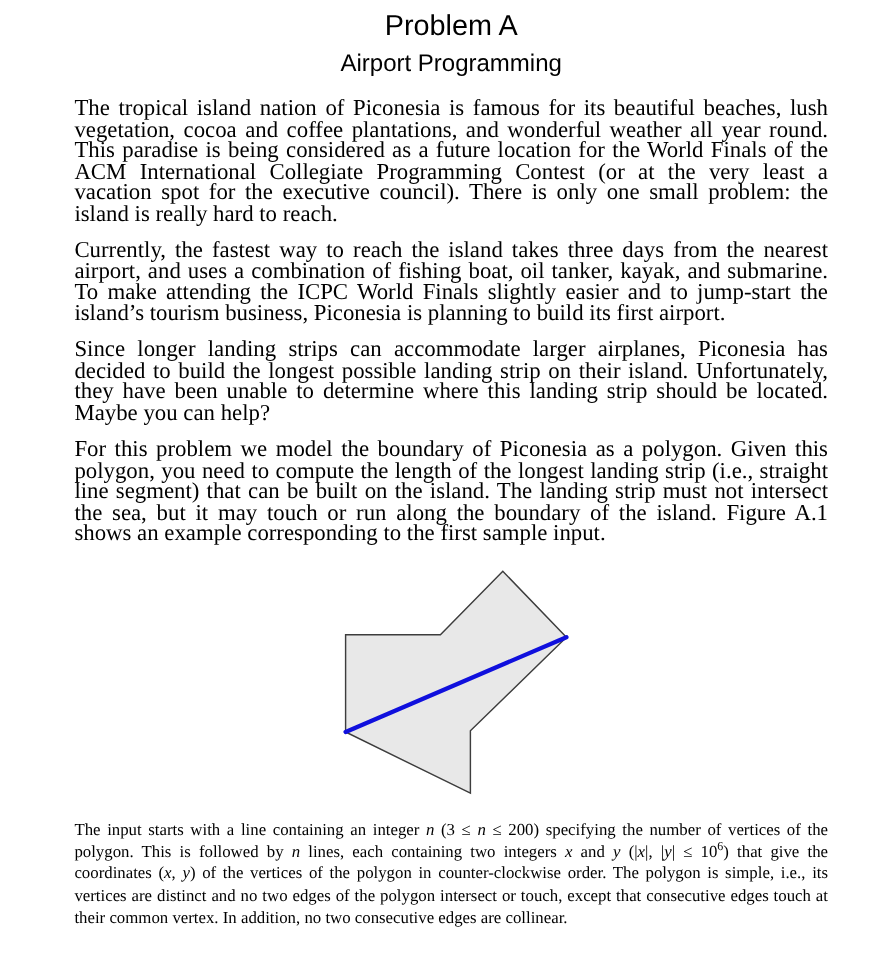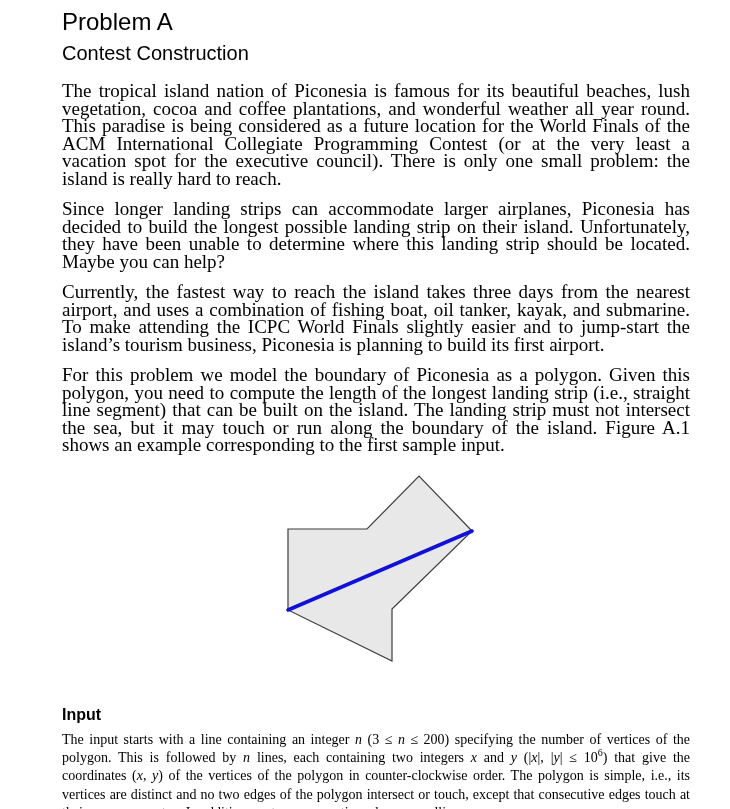--- a/index.html
+++ b/index.html
@@ -2,21 +2,21 @@
 <html><head>
 <meta charset="utf-8">
 <style>
   html,body{margin:0;padding:0;background:#ffffff;}
   body{
     width:730px;height:809px;overflow:hidden;color:#000;
     font-family:"Liberation Serif", serif;
     -webkit-font-smoothing:antialiased;
   }
   .page{box-sizing:border-box;width:730px;height:809px;padding:8px 40px 0 62px;position:relative;}
-  .titleblock{text-align:left;margin-bottom:17px;}
+  .titleblock{text-align:center;margin-bottom:17px;}
   .problem-label{
     font-family:"Liberation Sans", sans-serif;font-weight:normal;
     font-size:24px;line-height:28px;margin:0 0 5px 0;
   }
   .problem-title{
     font-family:"Liberation Sans", sans-serif;font-weight:normal;
     font-size:20px;line-height:24px;margin:0 0 5px 0;
   }
   .time-limit{
     font-family:"Liberation Sans", sans-serif;font-weight:normal;
@@ -43,33 +43,32 @@
   .math{font-style:italic;}
   sup{font-size:10px;line-height:0;}
 </style>
 </head>
 <body>
 
 <div class="page">
 
   <div class="titleblock">
     <div class="problem-label">Problem A</div>
-    <div class="problem-title">Contest Construction</div>
+    <div class="problem-title">Airport Programming</div>
   </div>
 
   <p class="para">The tropical island nation of Piconesia is famous for its beautiful beaches, lush vegetation, cocoa and coffee plantations, and wonderful weather all year round. This paradise is being considered as a future location for the World Finals of the ACM International Collegiate Programming Contest (or at the very least a vacation spot for the executive council). There is only one small problem: the island is really hard to reach.</p>
+  <p class="para">Currently, the fastest way to reach the island takes three days from the nearest airport, and uses a combination of fishing boat, oil tanker, kayak, and submarine. To make attending the ICPC World Finals slightly easier and to jump-start the island’s tourism business, Piconesia is planning to build its first airport.</p>
   <p class="para">Since longer landing strips can accommodate larger airplanes, Piconesia has decided to build the longest possible landing strip on their island. Unfortunately, they have been unable to determine where this landing strip should be located. Maybe you can help?</p>
-  <p class="para">Currently, the fastest way to reach the island takes three days from the nearest airport, and uses a combination of fishing boat, oil tanker, kayak, and submarine. To make attending the ICPC World Finals slightly easier and to jump-start the island’s tourism business, Piconesia is planning to build its first airport.</p>
   <p class="para">For this problem we model the boundary of Piconesia as a polygon. Given this polygon, you need to compute the length of the longest landing strip (i.e., straight line segment) that can be built on the island. The landing strip must not intersect the sea, but it may touch or run along the boundary of the island. Figure A.1 shows an example corresponding to the first sample input.</p>
 
   <div class="figwrap">
     <svg xmlns="http://www.w3.org/2000/svg" width="260" height="210" viewBox="0 0 260 210">
       <polygon stroke-width="1.2" points="42,62 121,62 173,9 226,64 146,142 146,194 42,143" fill="#e8e8e8" stroke="#3d3d3d"></polygon>
       <line stroke-width="3.6" stroke-linecap="round" x1="42" y1="143" x2="226" y2="64" stroke="#1010dd"></line>
     </svg>
   </div>
 
 
-  <h2 class="section-heading">Input</h2>
 
   <p class="input-para"><span>The input starts with a line containing an integer </span><span class="math">n</span><span> (3 ≤ </span><span class="math">n</span><span> ≤ 200) specifying the number of vertices of the polygon. This is followed by </span><span class="math">n</span><span> lines, each containing two integers </span><span class="math">x</span><span> and </span><span class="math">y</span><span> (|</span><span class="math">x</span><span>|, |</span><span class="math">y</span><span>| ≤ 10</span><sup>6</sup><span>) that give the coordinates (</span><span class="math">x</span><span>, </span><span class="math">y</span><span>) of the vertices of the polygon in counter-clockwise order. The polygon is simple, i.e., its vertices are distinct and no two edges of the polygon intersect or touch, except that consecutive edges touch at their common vertex. In addition, no two consecutive edges are collinear.</span></p>
 
 </div>
 
 </body></html>

